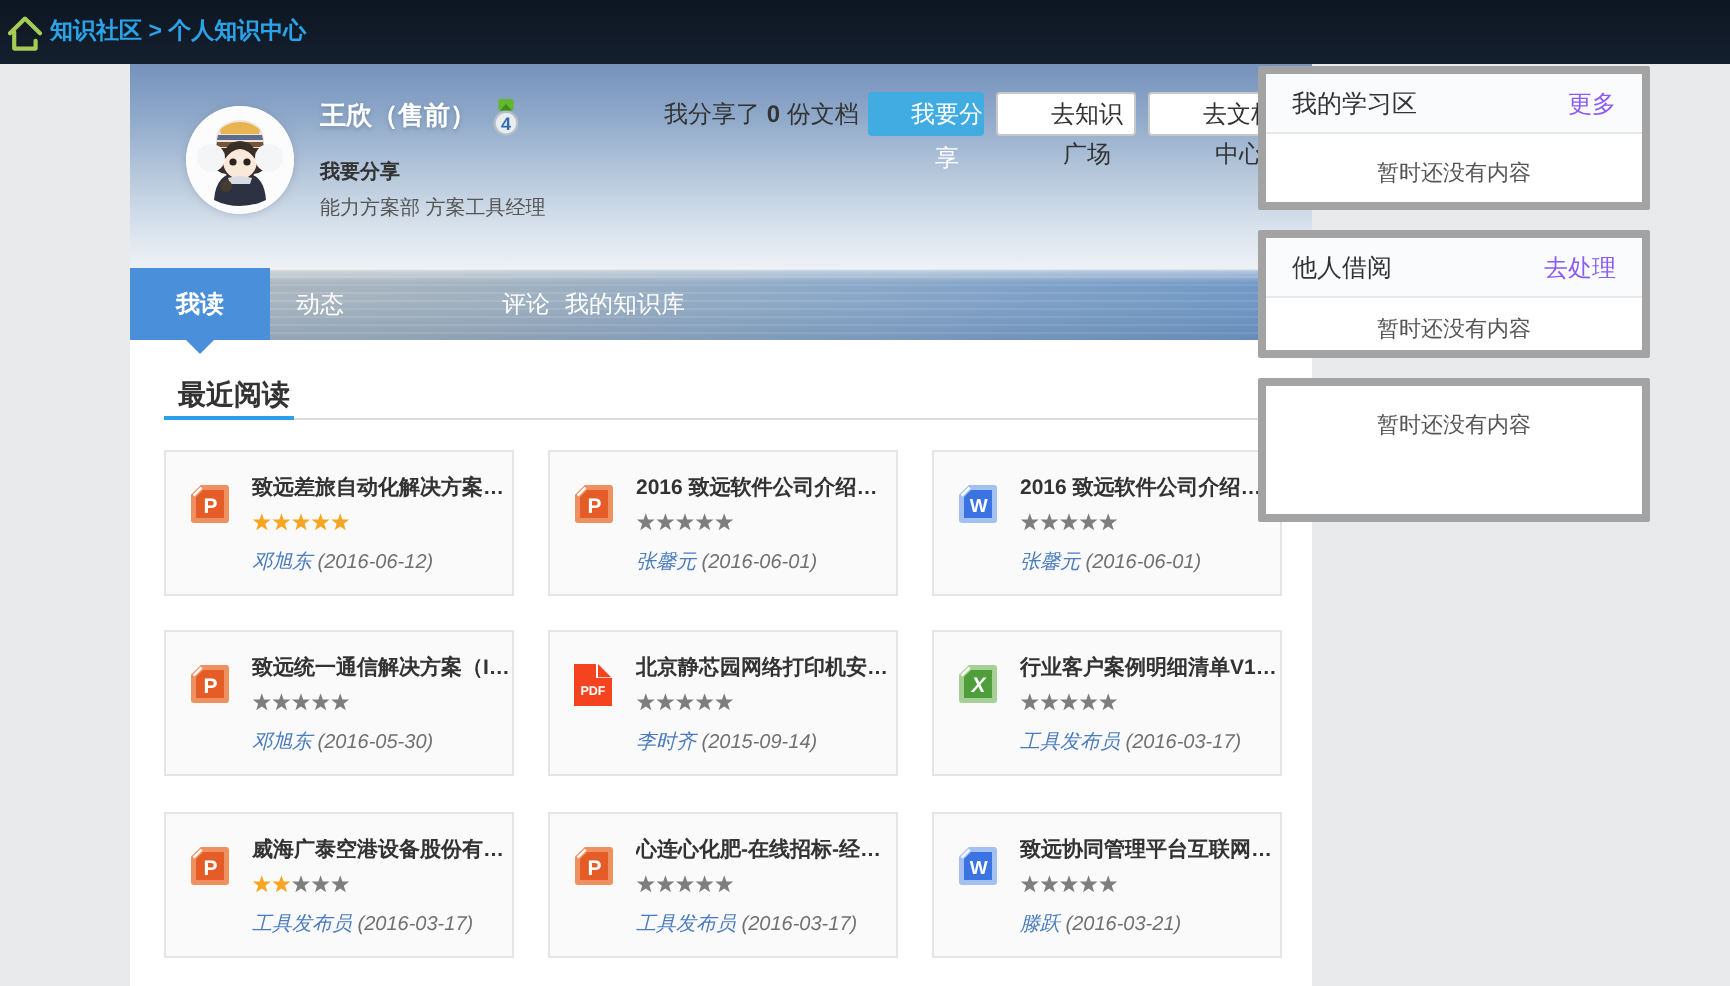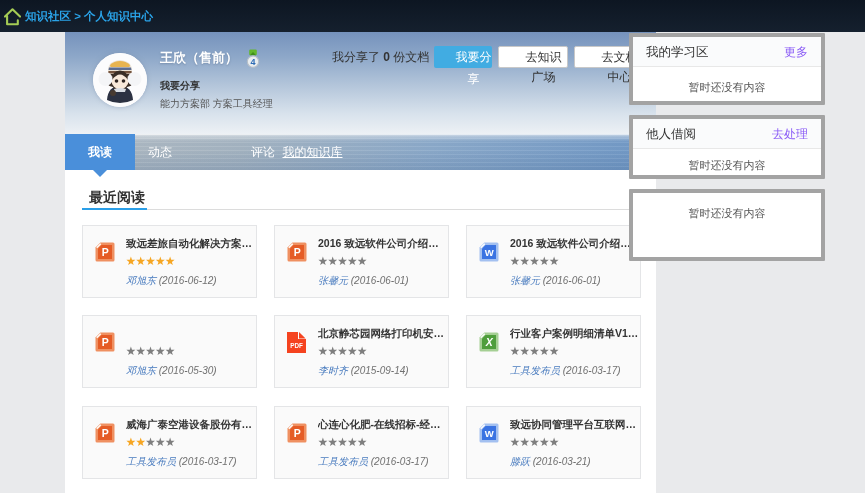--- a/index.html
+++ b/index.html
@@ -100,21 +100,21 @@
       <div class="sharetxt">我分享了 <b>0</b> 份文档</div>
       <div class="btn btn-blue">我要分享</div>
       <div class="btn btn-w1">去知识广场</div>
       <div class="btn btn-w2">去文档中心</div>
     </div>
     <div class="sea"></div>
     <div class="tabs">
       <div class="tab active" style="left:0;width:70px;">我读</div>
       <div class="tab" style="left:60px;width:70px;">动态</div>
       <div class="tab" style="left:140px;width:70px;text-align:right;">评论</div>
-      <div class="tab" style="left:210px;width:75px;text-decoration:underline;">我的知识库</div>
+      <div class="tab" style="left:210px;width:75px;">我的知识库</div>
     </div>
     <div class="content">
       <div class="sechead">最近阅读</div>
       <div class="secline"></div>
       <div class="secline-blue"></div>
       <div class="card" style="left:17px;top:55px;">
         <svg class="ficon" width="20" height="20" viewBox="0 0 20 20">
           <path d="M5.4 0.5 H18 Q19.5 0.5 19.5 2 V18 Q19.5 19.5 18 19.5 H2 Q0.5 19.5 0.5 18 V5.4 Z" fill="#ef9061"></path>
           <path d="M6.5 3 H17 V17 H3 V6.5 Z" fill="#e55c26"></path>
           <path d="M1.8 5.8 L5.8 1.8" stroke="#ffffff" stroke-width="1.3"></path>
@@ -164,20 +164,21 @@
         </svg>
         <div class="meta"><a>张馨元</a> (2016-06-01)</div>
       </div>
       <div class="card" style="left:17px;top:145px;">
         <svg class="ficon" width="20" height="20" viewBox="0 0 20 20">
           <path d="M5.4 0.5 H18 Q19.5 0.5 19.5 2 V18 Q19.5 19.5 18 19.5 H2 Q0.5 19.5 0.5 18 V5.4 Z" fill="#ef9061"></path>
           <path d="M6.5 3 H17 V17 H3 V6.5 Z" fill="#e55c26"></path>
           <path d="M1.8 5.8 L5.8 1.8" stroke="#ffffff" stroke-width="1.3"></path>
           <text x="10.3" y="14.3" font-size="10.5" font-weight="bold" fill="#fff" text-anchor="middle" font-family="Liberation Sans">P</text>
         </svg>
+        <div class="title">致远统一通信解决方案（I…</div>
         <svg class="stars" width="50" height="11" viewBox="0 0 50 11">
           <polygon points="4.9,0.6 6.0,3.8 9.4,3.8 6.7,5.9 7.7,9.1 4.9,7.2 2.1,9.1 3.1,5.9 0.4,3.8 3.8,3.8" fill="#7e7e7e"></polygon>
           <polygon points="14.7,0.6 15.8,3.8 19.2,3.8 16.5,5.9 17.5,9.1 14.7,7.2 11.9,9.1 12.9,5.9 10.2,3.8 13.6,3.8" fill="#7e7e7e"></polygon>
           <polygon points="24.5,0.6 25.6,3.8 29.0,3.8 26.3,5.9 27.3,9.1 24.5,7.2 21.7,9.1 22.7,5.9 20.0,3.8 23.4,3.8" fill="#7e7e7e"></polygon>
           <polygon points="34.3,0.6 35.4,3.8 38.8,3.8 36.1,5.9 37.1,9.1 34.3,7.2 31.5,9.1 32.5,5.9 29.8,3.8 33.2,3.8" fill="#7e7e7e"></polygon>
           <polygon points="44.1,0.6 45.2,3.8 48.6,3.8 45.9,5.9 46.9,9.1 44.1,7.2 41.3,9.1 42.3,5.9 39.6,3.8 43.0,3.8" fill="#7e7e7e"></polygon>
         </svg>
         <div class="meta"><a>邓旭东</a> (2016-05-30)</div>
       </div>
       <div class="card" style="left:209px;top:145px;">

